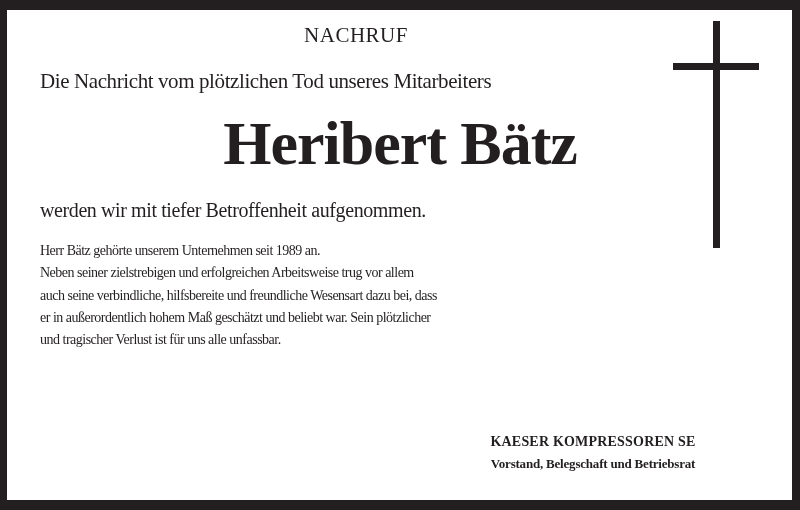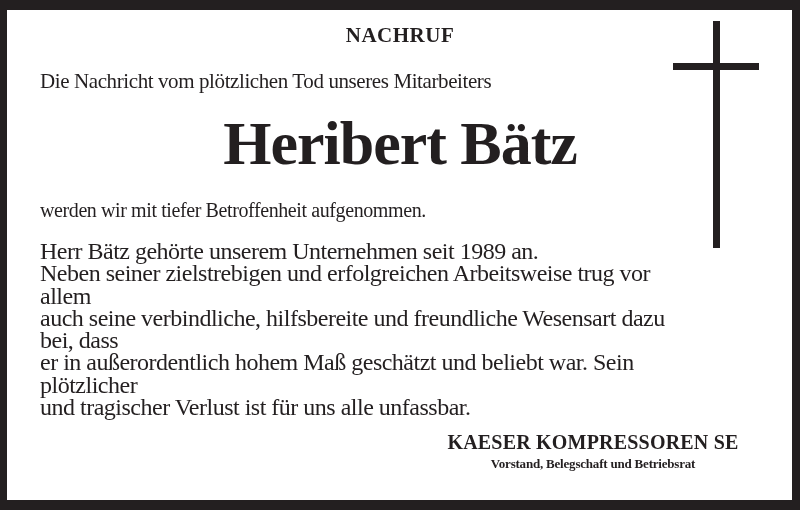--- a/index.html
+++ b/index.html
@@ -21,24 +21,24 @@
     left: 0; top: 0; right: 0; bottom: 0;
     border-style: solid;
     border-color: #231f20;
     border-width: 10px 8px 10px 7px;
     pointer-events: none;
   }
   .title {
     position: absolute;
     left: 0;
     top: 24px;
-    width: 800px;
+    width: 712px;
     text-align: center;
     font-size: 21px;
-    font-weight: bold;
+    font-weight: normal;
     letter-spacing: 0.5px;
     line-height: 22px;
   }
   .intro {
     position: absolute;
     left: 40px;
     top: 70px;
     font-size: 21px;
     letter-spacing: -0.4px;
     line-height: 22px;
@@ -61,38 +61,38 @@
     left: 40px;
     top: 199px;
     font-size: 20px;
     letter-spacing: -0.4px;
     line-height: 22px;
   }
   .para {
     position: absolute;
     left: 40px;
     width: 660px;
-    font-size: 24px;
+    font-size: 14px;
     letter-spacing: -0.5px;
     line-height: 22.3px;
     white-space: pre-line;
   }
   .p1 { top: 240px; }
   .p2 { top: 370px; }
   .signature {
     position: absolute;
     left: 386px;
     top: 431px;
     width: 414px;
     text-align: center;
     font-weight: bold;
     line-height: 22px;
   }
   .signature .company {
-    font-size: 20px;
+    font-size: 14px;
     letter-spacing: 0.2px;
   }
   .signature .signers {
     font-size: 13px;
     letter-spacing: -0.2px;
   }
   .cross {
     position: absolute;
     left: 673px;
     top: 21px;

